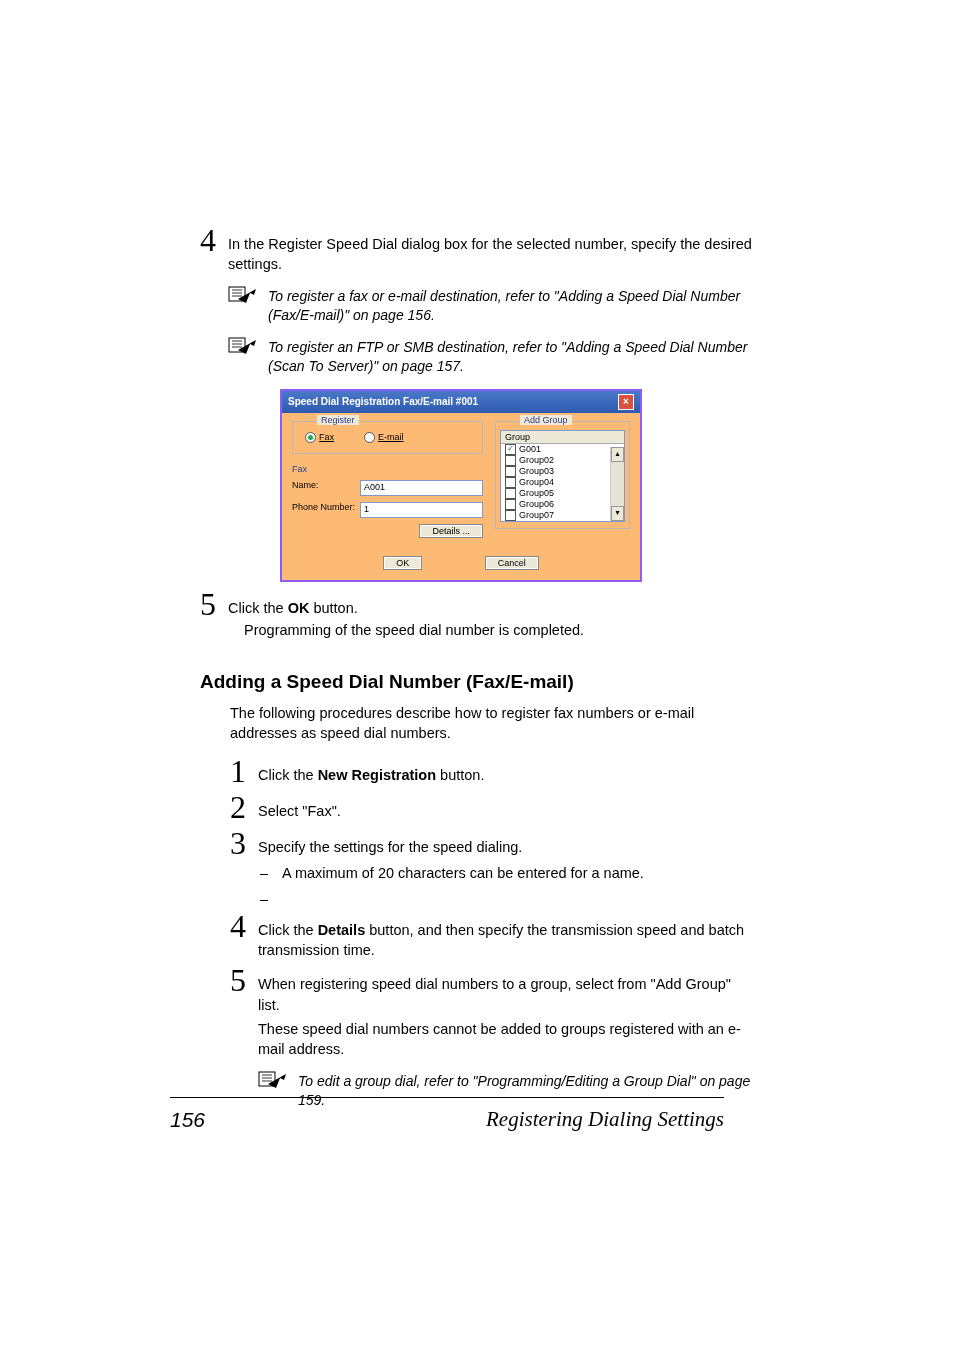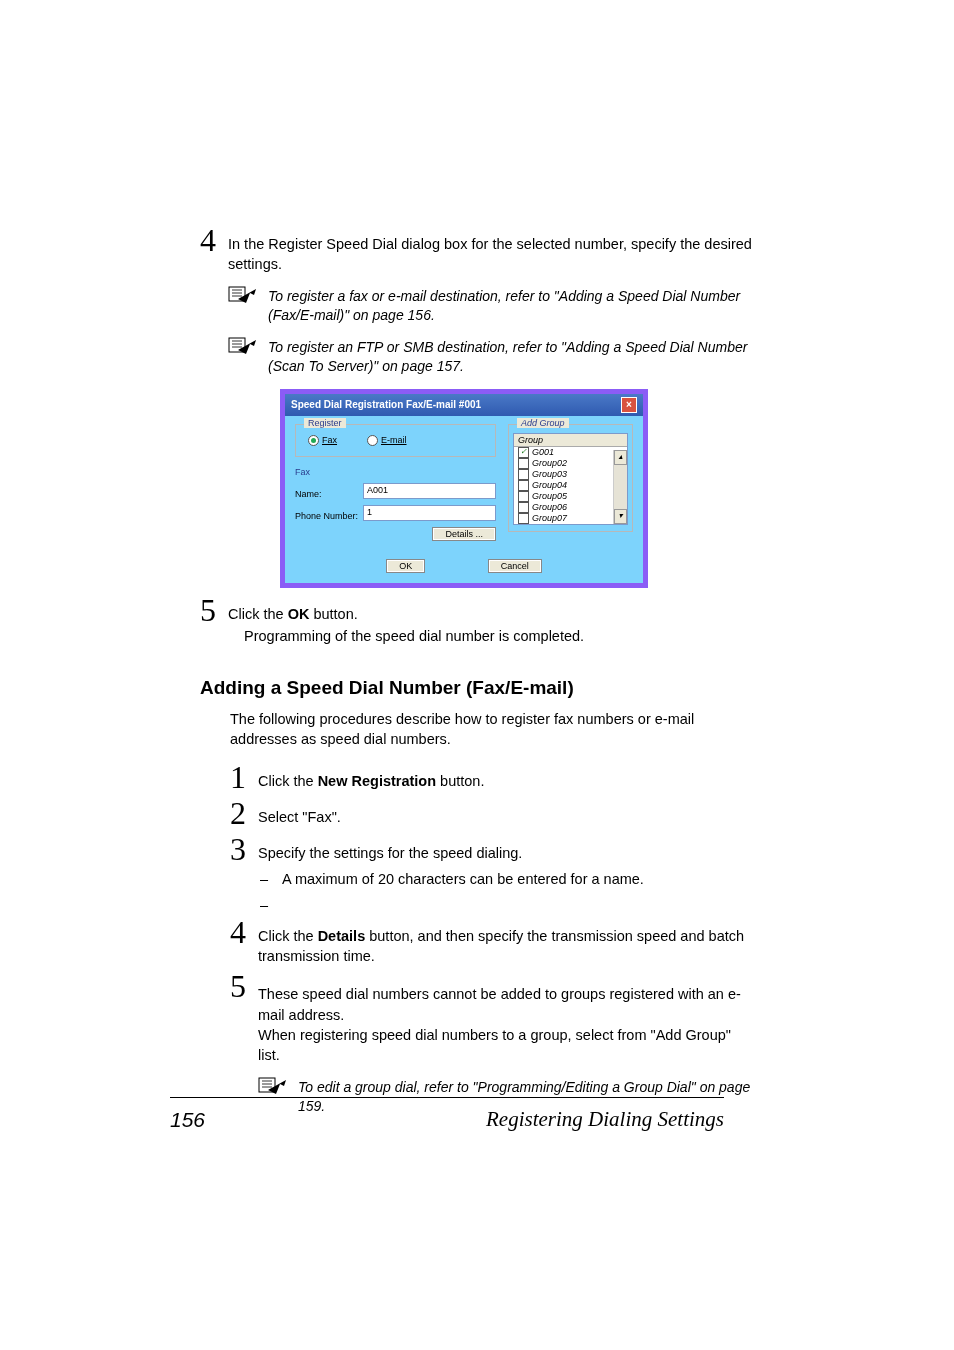--- a/index.html
+++ b/index.html
@@ -51,22 +51,22 @@
 }
 .note-text {
   font-style: italic;
   font-size: 14px;
   line-height: 1.4;
   flex: 1;
 }
 .dialog-img {
   margin: 12px 0 12px 80px;
   width: 358px;
-  border: 5px solid #8b5cf6;
-  background: #7dd3fc;
+  border: 2px solid #8b5cf6;
+  background: #fdba74;
   font-size: 9px;
   font-family: Tahoma, Arial, sans-serif;
 }
 .dialog-title {
   background: linear-gradient(#4a79c7,#2f5ab0);
   color: #fff;
   font-weight: bold;
   padding: 3px 6px;
   display: flex;
   justify-content: space-between;
@@ -81,43 +81,43 @@
   text-align: center;
   font-size: 10px;
   line-height: 14px;
   border: 1px solid #fff;
 }
 .dialog-body {
   display: flex;
   padding: 8px 10px 0 10px;
 }
 .dialog-left { flex: 1; padding-right: 12px; }
-.dialog-right { width: 125px; font-style: italic; }
+.dialog-right { width: 135px; }
 .grpbox {
   border: 1px solid #b8b8b8;
   padding: 8px;
   margin-bottom: 10px;
   position: relative;
 }
 .grpbox-title {
   position: absolute;
   top: -7px;
-  left: 8px;
+  left: 24px;
   background: #ece9d8;
   padding: 0 4px;
   color: #2a3c8c;
   font-size: 9px;
 }
 .radio-row { display: flex; gap: 30px; padding: 2px 4px; font-size: 9px; }
 .radio-item { display: flex; align-items: center; gap: 3px; }
 .radio-circle {
   width: 9px; height: 9px; border: 1px solid #555; border-radius: 50%; background: #fff; display: inline-flex; align-items: center; justify-content: center;
 }
 .radio-dot { width: 5px; height: 5px; background: #2a5; border-radius: 50%; }
-.field-row { display: flex; align-items: flex-end; margin-bottom: 6px; }
+.field-row { display: flex; align-items: flex-start; margin-bottom: 6px; }
 .field-label { width: 68px; font-size: 9px; }
 .field-input { flex: 1; border: 1px solid #7c9acb; background: #fff; padding: 1px 3px; font-size: 9px; height: 12px; }
 .details-btn, .ok-btn, .cancel-btn {
   display: inline-block;
   border: 1px solid #888;
   background: #ece9d8;
   padding: 1px 12px;
   font-size: 9px;
   border-radius: 0;
   box-shadow: 0 0 0 1px #fff inset;
@@ -363,22 +363,22 @@
     </ul>
     <div class="step">
       <div class="step-num">4</div>
       <div class="step-body">
         <span>Click the </span><b>Details</b><span> button, and then specify the transmission speed and batch transmission time.</span>
       </div>
     </div>
     <div class="step">
       <div class="step-num">5</div>
       <div class="step-body">
+        <div>When registering speed dial numbers to a group, select from "Add Group" list.</div>
         <div style="margin-top:4px;">These speed dial numbers cannot be added to groups registered with an e-mail address.</div>
-        <div>When registering speed dial numbers to a group, select from "Add Group" list.</div>
       </div>
     </div>
 
     <div class="note-row" style="margin-left:28px;">
       <svg class="note-icon" viewBox="0 0 30 20">
         <rect x="1" y="2" width="16" height="14" fill="none" stroke="#000" stroke-width="1"></rect>
         <line x1="4" y1="5" x2="14" y2="5" stroke="#000" stroke-width="0.8"></line>
         <line x1="4" y1="8" x2="14" y2="8" stroke="#000" stroke-width="0.8"></line>
         <line x1="4" y1="11" x2="14" y2="11" stroke="#000" stroke-width="0.8"></line>
         <path d="M10 14 L28 4 L26 10 L22 8 L18 18 Z" fill="#000"></path>

